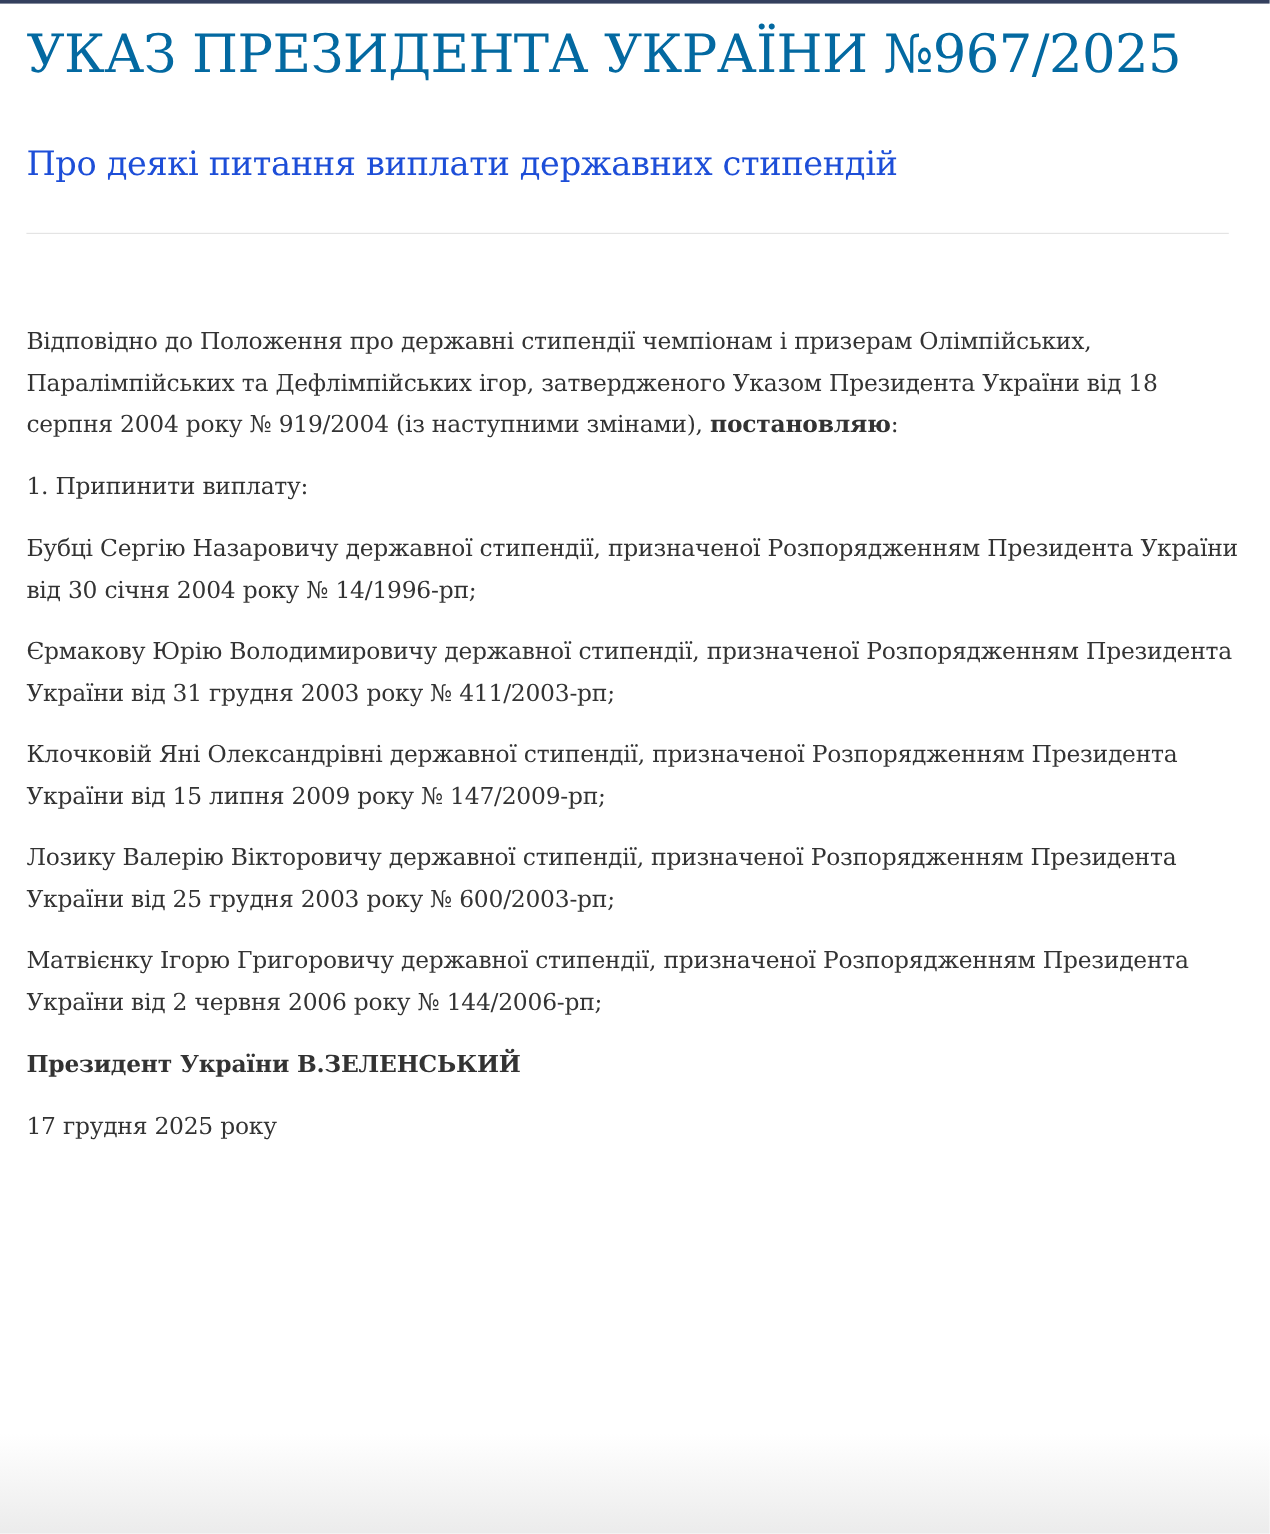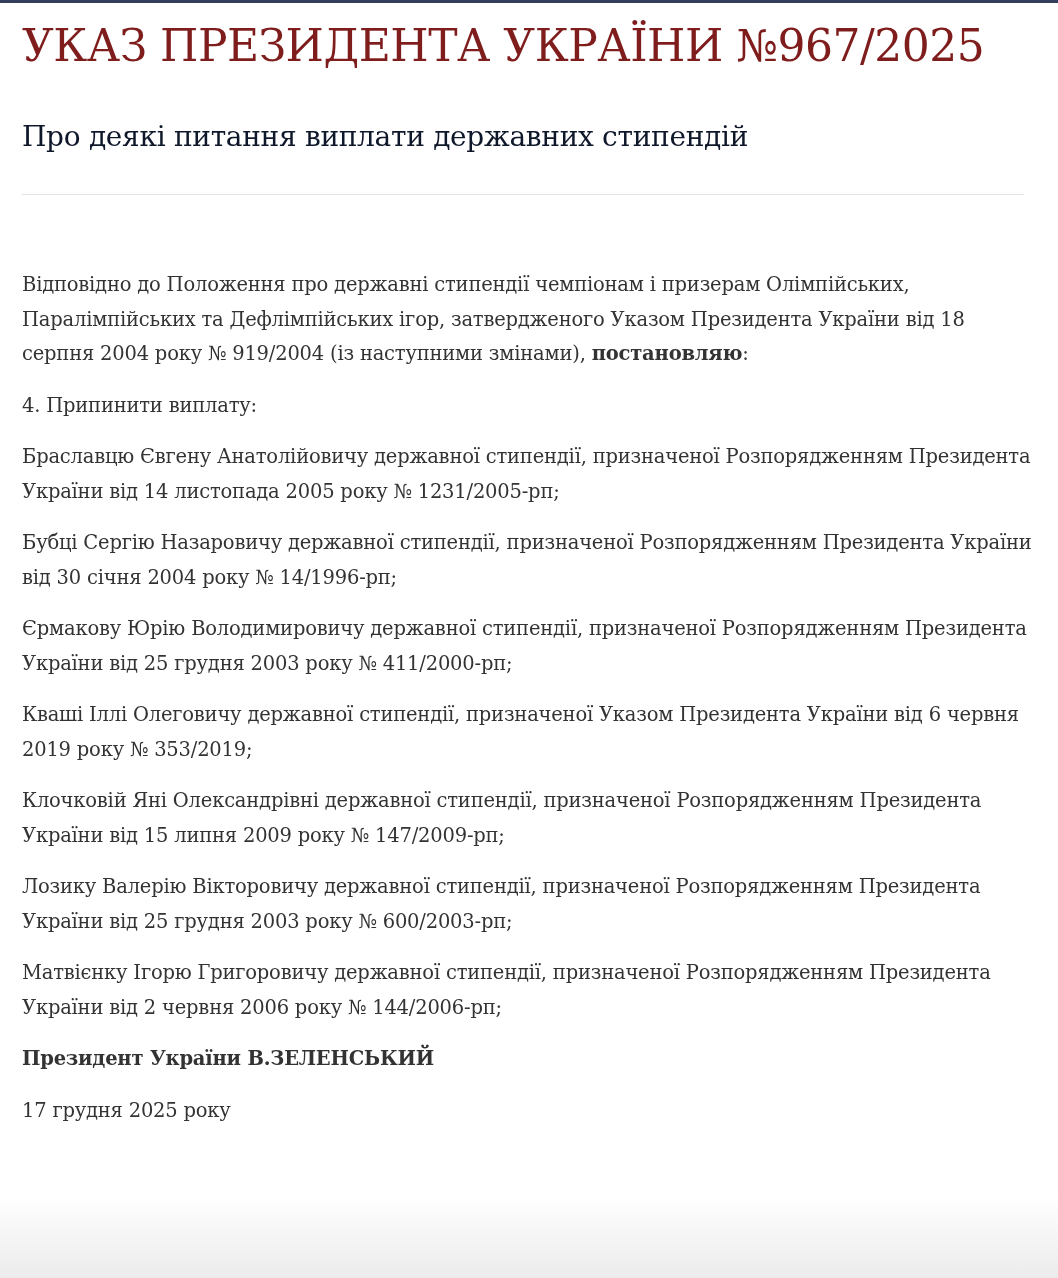--- a/index.html
+++ b/index.html
@@ -30,34 +30,34 @@
     }
     .doc-title {
       position: absolute;
       top: 18px;
       left: 0;
       margin: 0;
       font-family: "DejaVu Serif", "Liberation Serif", serif;
       font-weight: normal;
       font-size: 44px;
       line-height: 56px;
-      color: #7f1d1d;
+      color: #0369a1;
       white-space: nowrap;
       letter-spacing: -0.5px;
     }
     .doc-subtitle {
       position: absolute;
       top: 118px;
       left: 0;
       margin: 0;
       font-family: "DejaVu Serif", "Liberation Serif", serif;
       font-weight: normal;
       font-size: 28px;
       line-height: 38px;
-      color: #0f172a;
+      color: #1d4ed8;
       white-space: nowrap;
       letter-spacing: -0.3px;
     }
     .divider {
       position: absolute;
       top: 194px;
       left: 0;
       width: 1002px;
       height: 1px;
       background: #e4e4e4;
@@ -97,26 +97,24 @@
 <div class="top-bar"></div>
 
 <div class="content">
   <h1 class="doc-title">УКАЗ ПРЕЗИДЕНТА УКРАЇНИ №967/2025</h1>
   <h2 class="doc-subtitle">Про деякі питання виплати державних стипендій</h2>
   <div class="divider"></div>
 
   <div class="body-text">
     <p><span>Відповідно до Положення про державні стипендії чемпіонам і призерам Олімпійських, Паралімпійських та Дефлімпійських ігор, затвердженого Указом Президента України від 18 серпня 2004 року № 919/2004 (із наступними змінами), </span><b>постановляю</b><span>:</span></p>
 
-    <p>4. Припинити виплату:</p>
+    <p>1. Припинити виплату:</p>
 
-    <p>Браславцю Євгену Анатолійовичу державної стипендії, призначеної Розпорядженням Президента України від 14 листопада 2005 року № 1231/2005-рп;</p>
     <p>Бубці Сергію Назаровичу державної стипендії, призначеної Розпорядженням Президента України від 30 січня 2004 року № 14/1996-рп;</p>
-    <p>Єрмакову Юрію Володимировичу державної стипендії, призначеної Розпорядженням Президента України від 25 грудня 2003 року № 411/2000-рп;</p>
-    <p>Кваші Іллі Олеговичу державної стипендії, призначеної Указом Президента України від 6 червня 2019 року № 353/2019;</p>
+    <p>Єрмакову Юрію Володимировичу державної стипендії, призначеної Розпорядженням Президента України від 31 грудня 2003 року № 411/2003-рп;</p>
     <p>Клочковій Яні Олександрівні державної стипендії, призначеної Розпорядженням Президента України від 15 липня 2009 року № 147/2009-рп;</p>
     <p>Лозику Валерію Вікторовичу державної стипендії, призначеної Розпорядженням Президента України від 25 грудня 2003 року № 600/2003-рп;</p>
     <p>Матвієнку Ігорю Григоровичу державної стипендії, призначеної Розпорядженням Президента України від 2 червня 2006 року № 144/2006-рп;</p>
 
 
     <p class="signature">Президент України В.ЗЕЛЕНСЬКИЙ</p>
 
     <p>17 грудня 2025 року</p>
   </div>
 </div>

